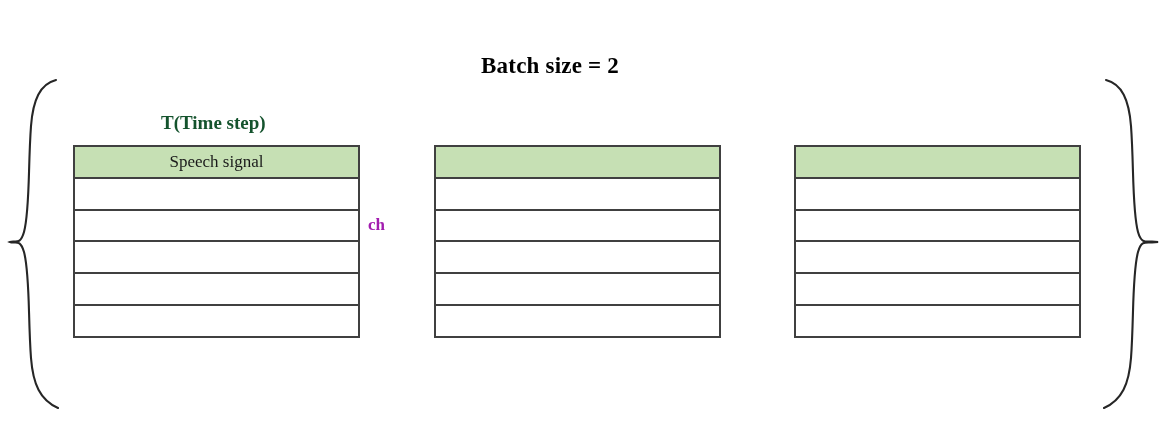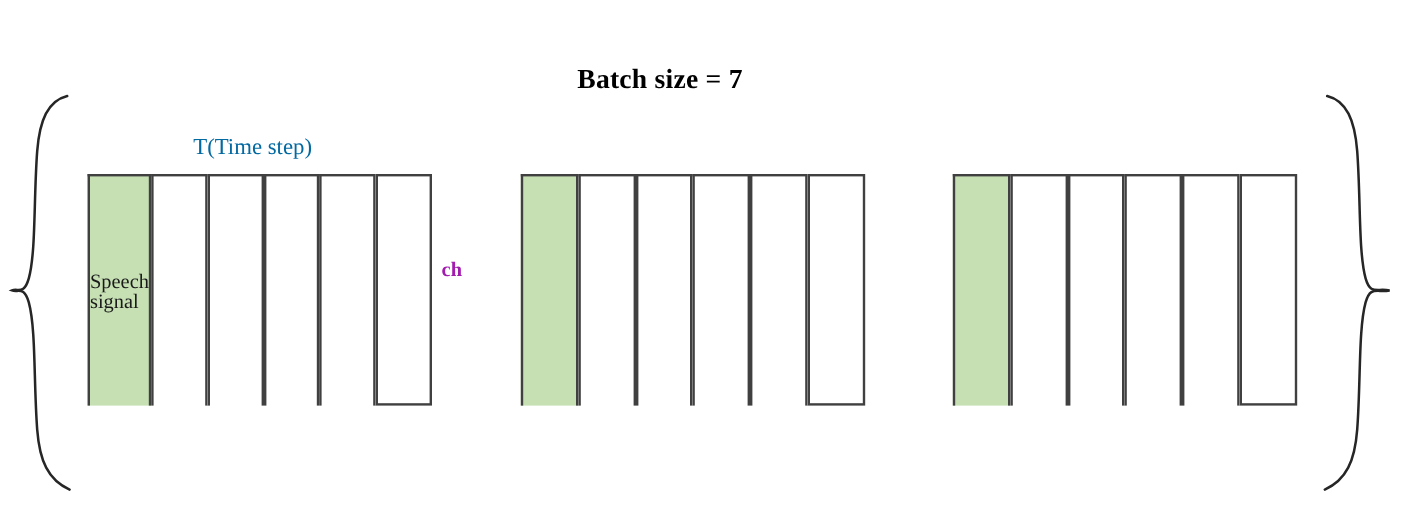--- a/index.html
+++ b/index.html
@@ -28,43 +28,43 @@
     color: #000000;
     letter-spacing: 0.2px;
   }
 
   
   .label-timestep {
     position: absolute;
     left: 161px;
     top: 112px;
     font-size: 19px;
-    font-weight: normal;
-    color: #0369a1;
+    font-weight: bold;
+    color: #14532d;
     white-space: nowrap;
   }
   .label-ch {
     position: absolute;
     left: 368px;
     top: 215px;
     font-size: 17px;
     font-weight: bold;
     color: #a21caf;
     white-space: nowrap;
   }
 
   
   .matrix {
     position: absolute;
     top: 145px;
     width: 287px;
     height: 193px;
     box-sizing: border-box;
     display: flex;
-    flex-direction: row;
+    flex-direction: column;
   }
   .matrix.m1 { left: 73px; }
   .matrix.m2 { left: 434px; }
   .matrix.m3 { left: 794px; }
 
   .row {
     flex: 1 1 0;
     box-sizing: border-box;
     border: 2px solid #404040;
     border-bottom-width: 0;
@@ -102,21 +102,21 @@
     stroke: #262626;
     stroke-width: 2.1;
     stroke-linecap: round;
   }
 </style>
 </head>
 <body>
 
 <div id="canvas">
 
-  <div class="title">Batch size = 7</div>
+  <div class="title">Batch size = 2</div>
 
   <div class="brace left">
     <svg viewBox="0 0 80 350" preserveAspectRatio="none" aria-hidden="true">
       <path d="M 56 10
                C 40 14, 33 30, 31 56
                C 28 96, 30 140, 24 162
                C 20 176, 15 170, 10 172
                C 15 174, 20 168, 24 182
                C 30 204, 28 248, 31 288
                C 33 314, 40 330, 58 338"></path>

